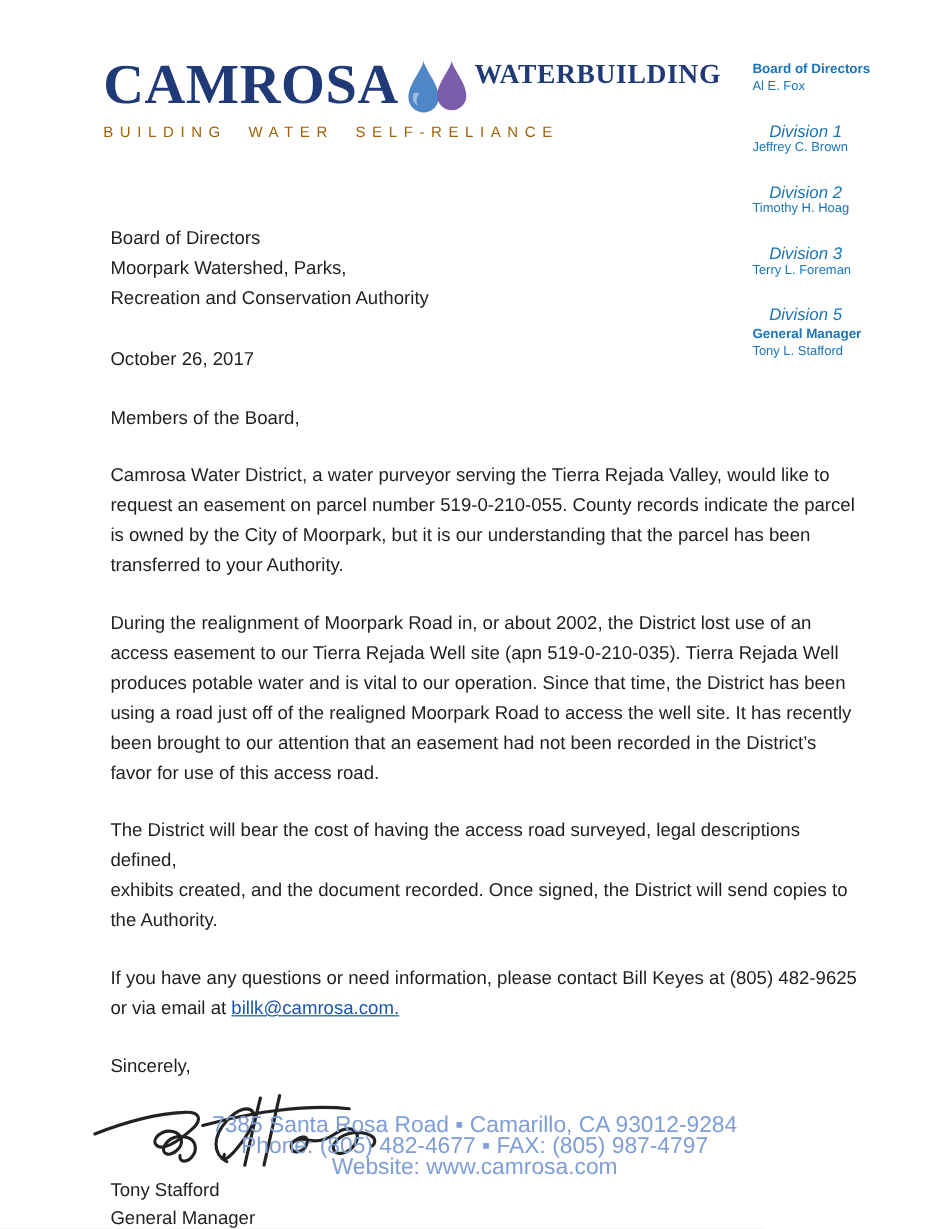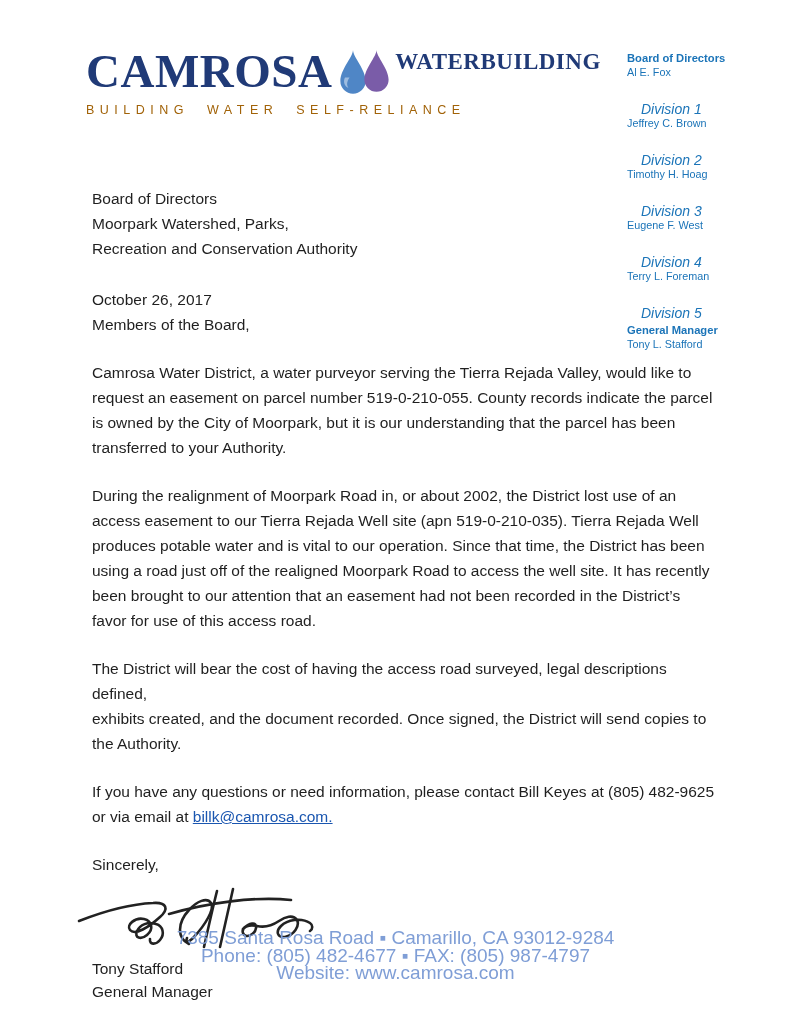--- a/index.html
+++ b/index.html
@@ -58,21 +58,21 @@
   .member-division{font-style:italic;padding-left:14px;font-size:14px;margin-top:24px;}
   .gm-title{margin-top:4px;}
 
   
   .letter{
     position:absolute;top:186px;left:92px;width:624px;
     font-size:15.5px;line-height:25px;
   }
   .pre{white-space:pre-line;}
   .date-line{margin-top:26px;}
-  .salutation{}
+  .salutation{margin-top:24px;}
   .para{margin-top:23px;}
   .email-link{color:#1a56b0;text-decoration:underline;cursor:pointer;}
   .closing{margin-top:23px;}
   .signature{margin:6px 0 0 -16px;display:block;}
   .signer{line-height:23px;margin-top:2px;}
 
   
   .footer{
     position:absolute;top:929px;left:0;right:0;
     text-align:center;
@@ -112,24 +112,20 @@
       <div>Al E. Fox</div>
       <div class="member-division">Division 1</div>
     </div>
     <div class="member">
       <div>Jeffrey C. Brown</div>
       <div class="member-division">Division 2</div>
     </div>
     <div class="member">
       <div>Timothy H. Hoag</div>
       <div class="member-division">Division 3</div>
-    </div>
-    <div class="member">
-      <div>Eugene F. West</div>
-      <div class="member-division">Division 4</div>
     </div>
     <div class="member">
       <div>Terry L. Foreman</div>
       <div class="member-division">Division 5</div>
     </div>
 
     <div class="gm-title">General Manager</div>
     <div>Tony L. Stafford</div>
   </div>
 

